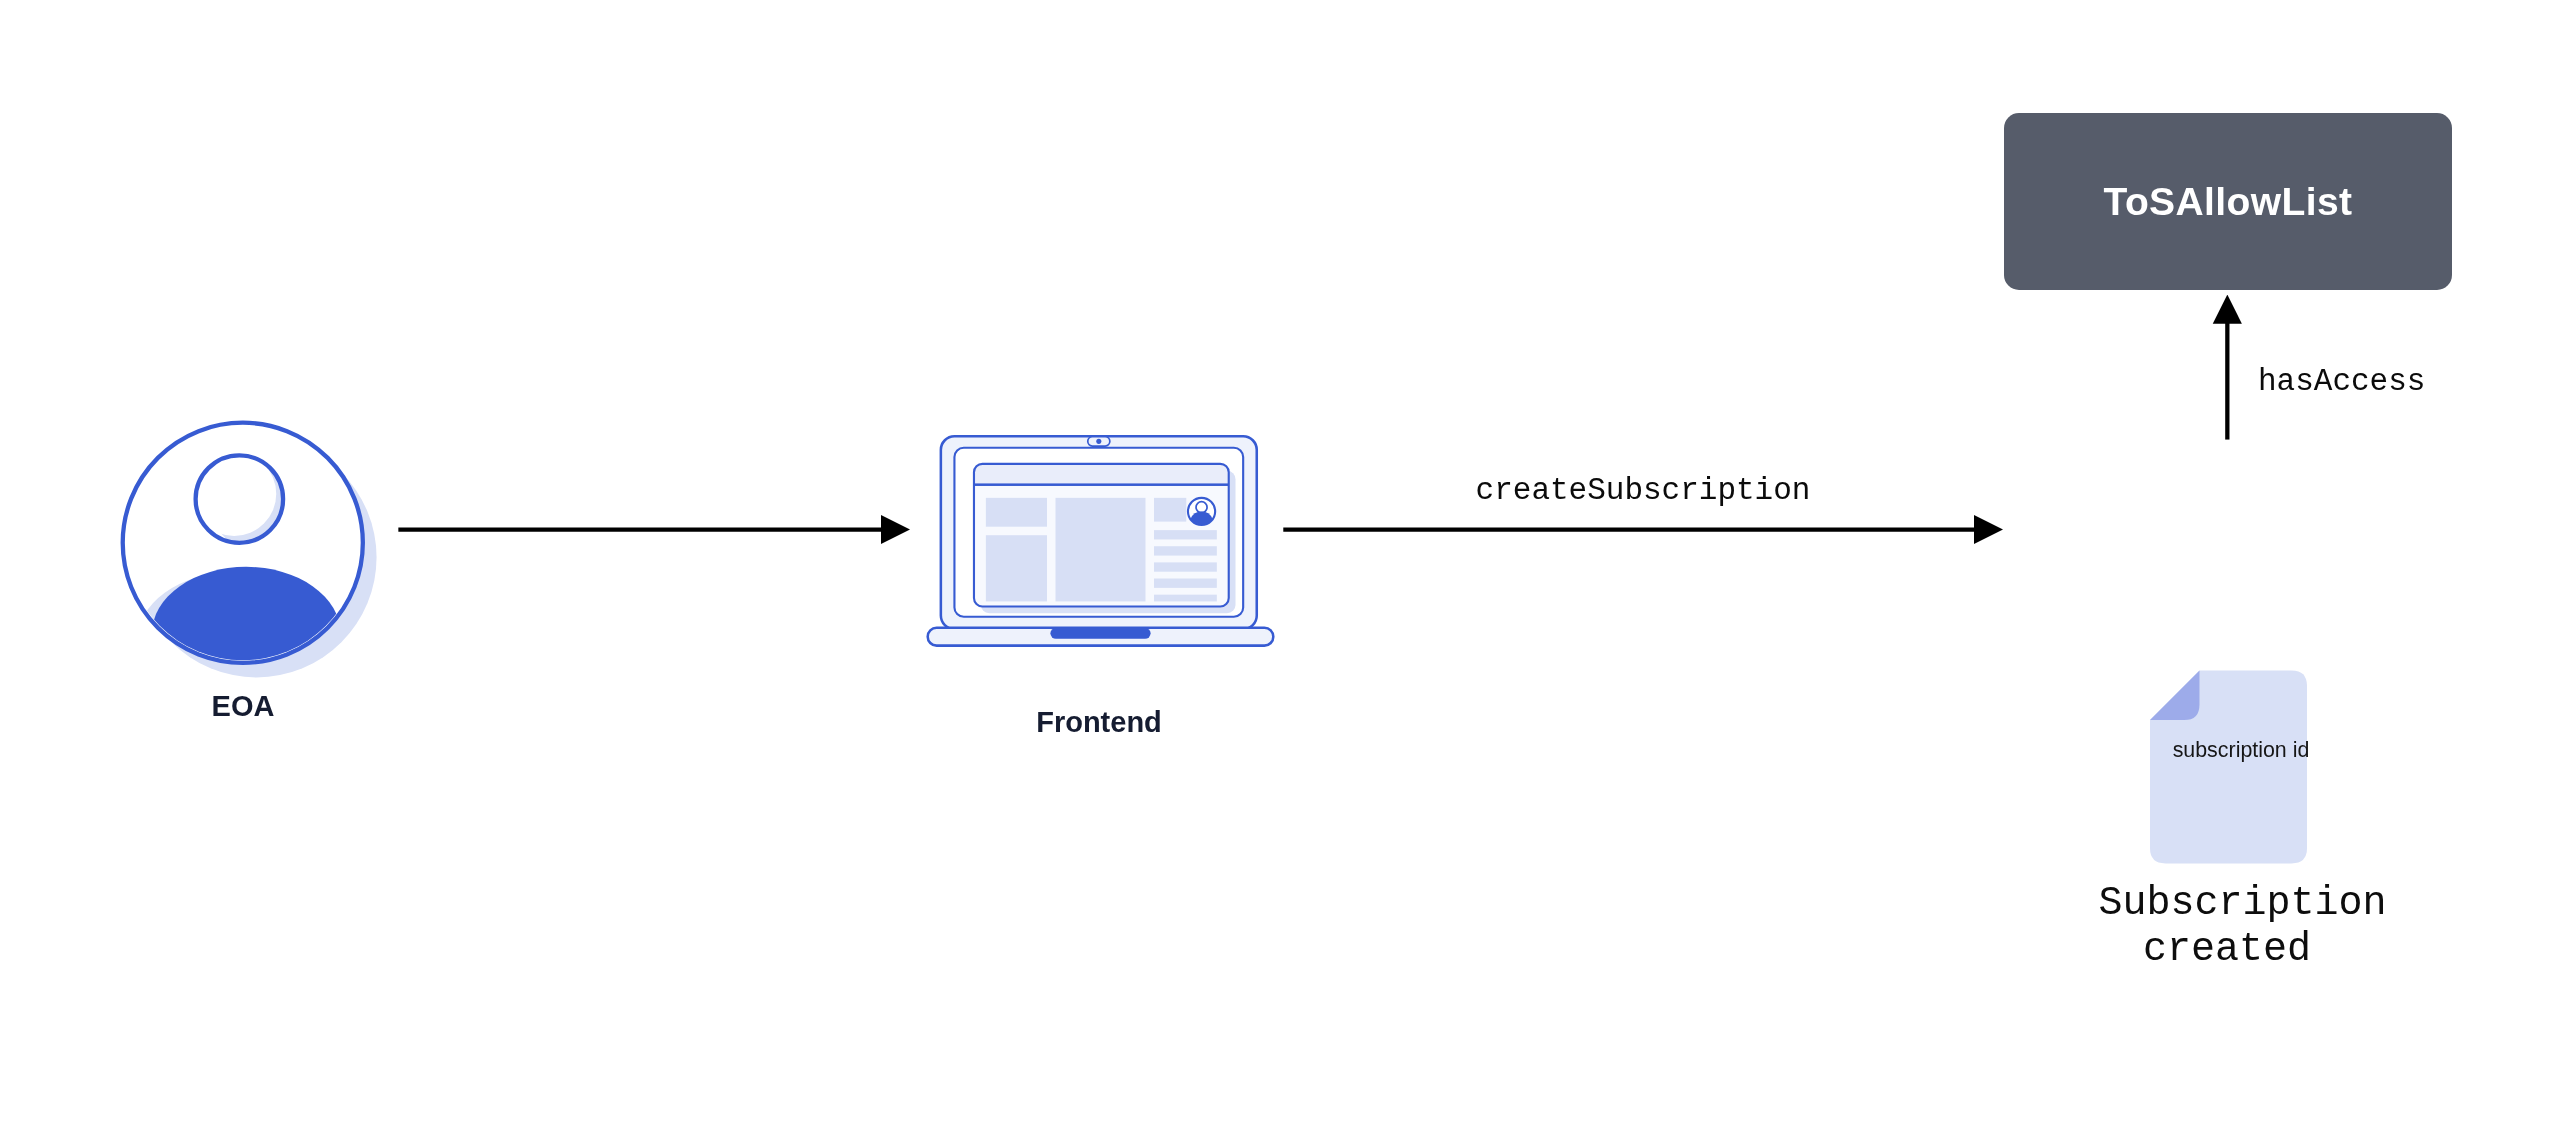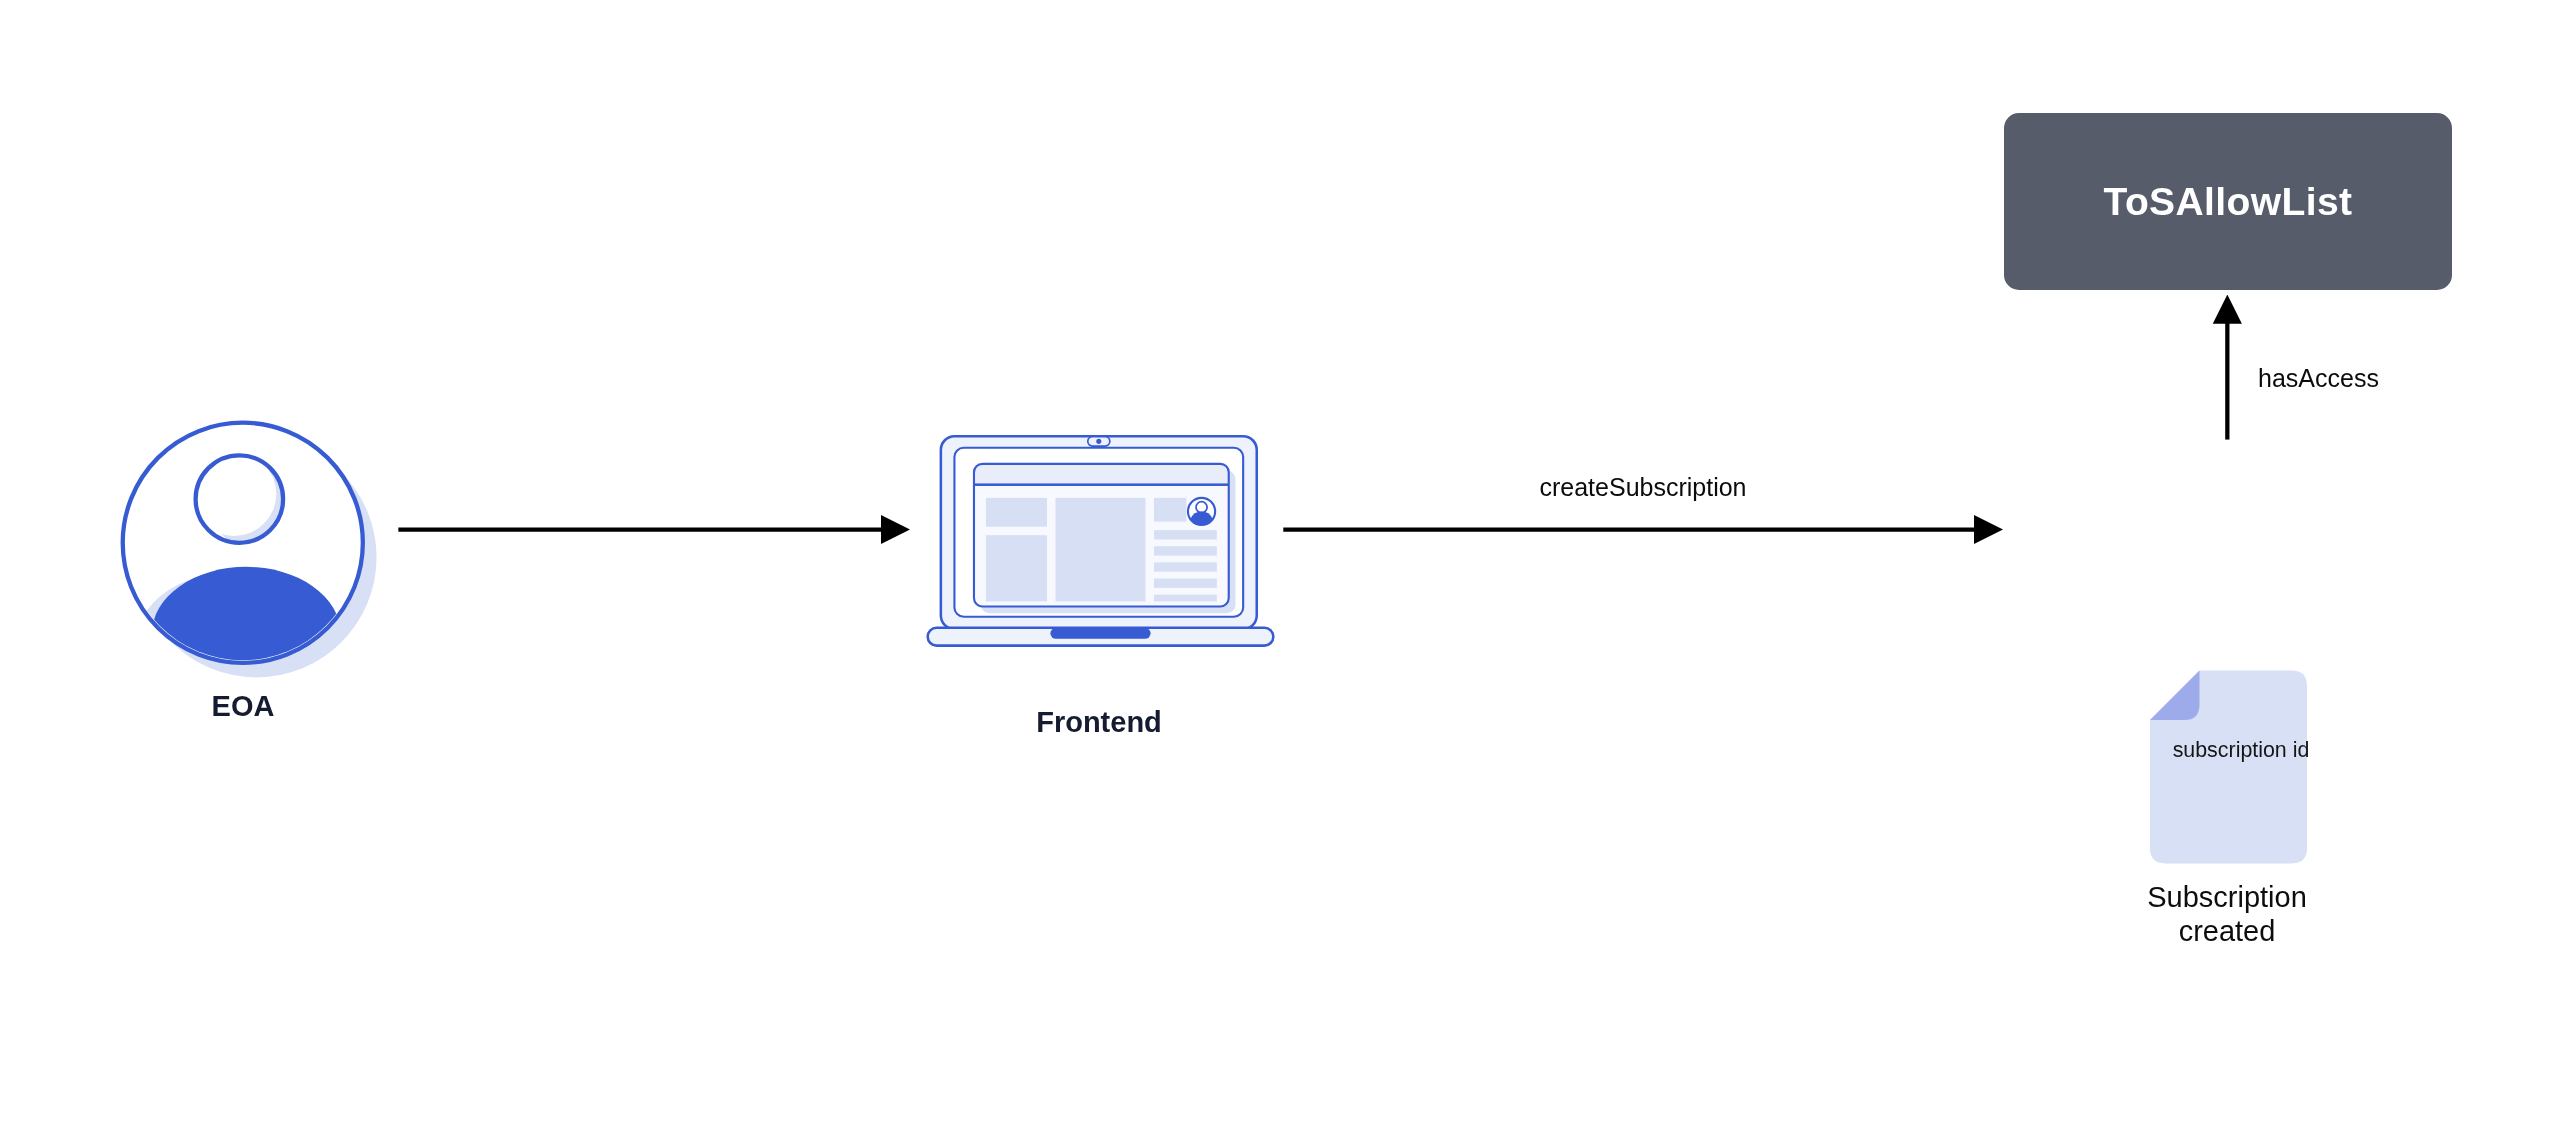--- a/index.html
+++ b/index.html
@@ -40,43 +40,44 @@
   
   .node-label{
     transform:translateX(-50%);
     color:var(--navy);
     font-size:29px;font-weight:bold;
     white-space:nowrap;
   }
 
   
   .code-label{
-    font-family:Liberation Sans, sans-serif;
-    font-size:25px;
+    font-family:Liberation Mono, monospace;
+    font-size:31px;
     color:var(--ink);
     white-space:nowrap;
   }
   .code-label.centered{transform:translateX(-50%);margin-left:24px;}
 
   
   .doc-wrap{left:2150px;top:670px;width:157px;height:194px;}
   .doc-svg{position:absolute;left:0;top:0;width:100%;height:100%;}
   .doc-text{
     position:absolute;left:0;top:65px;width:182px;
     text-align:center;
     font-size:21.4px;line-height:1.45;
     color:#161616;
   }
   .caption{
     left:2227px;top:881px;
     transform:translateX(-50%);
     width:257px;
     text-align:center;
-    font-size:29px;line-height:1.16;
+    font-size:40px;line-height:1.16;
     color:#0d0d0d;
+    font-family:Liberation Mono, monospace;
   }
 
   
   .sb{stroke:var(--brand-blue);}
   .fb{fill:var(--brand-blue);}
   .fl{fill:var(--light-blue);}
   .fp{fill:var(--pale-blue);}
   .fw{fill:#ffffff;}
   .fwin{fill:#f7f9fe;}
   .ftop{fill:#e9edfa;}

